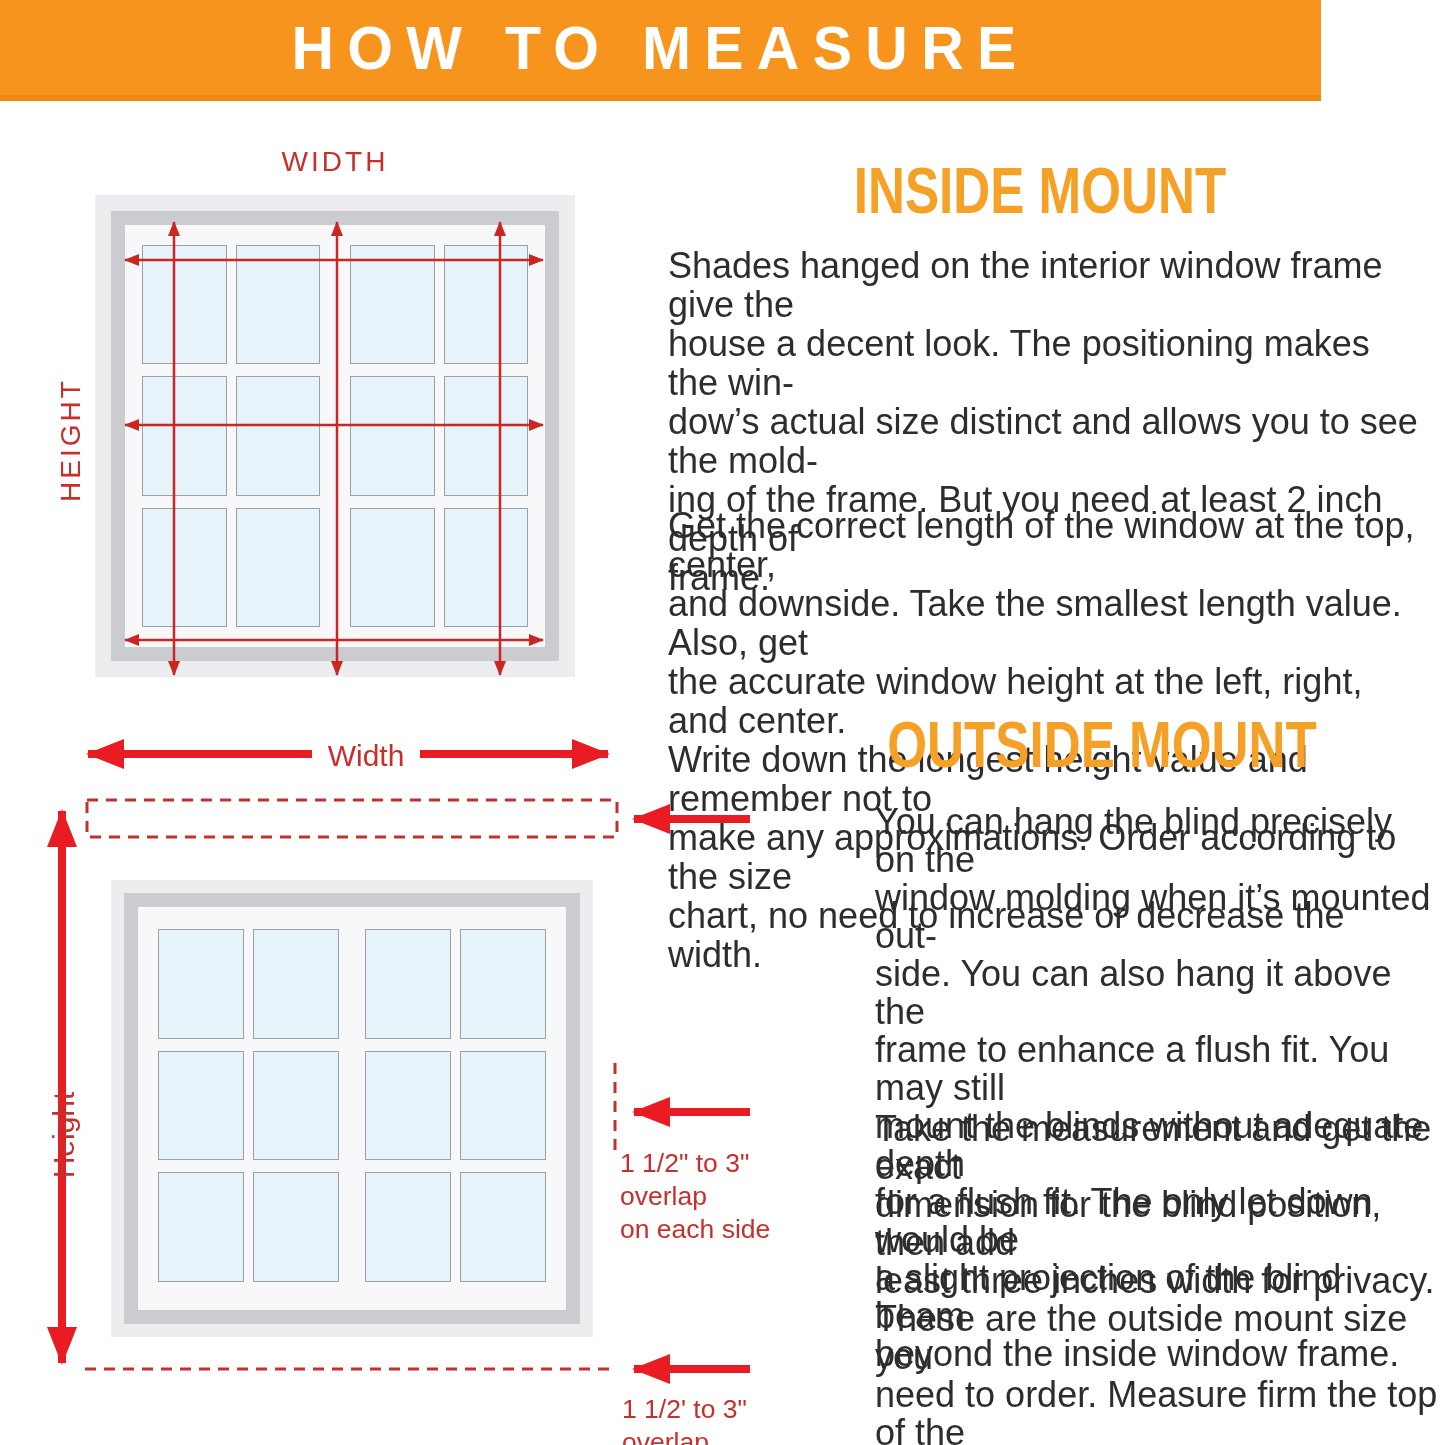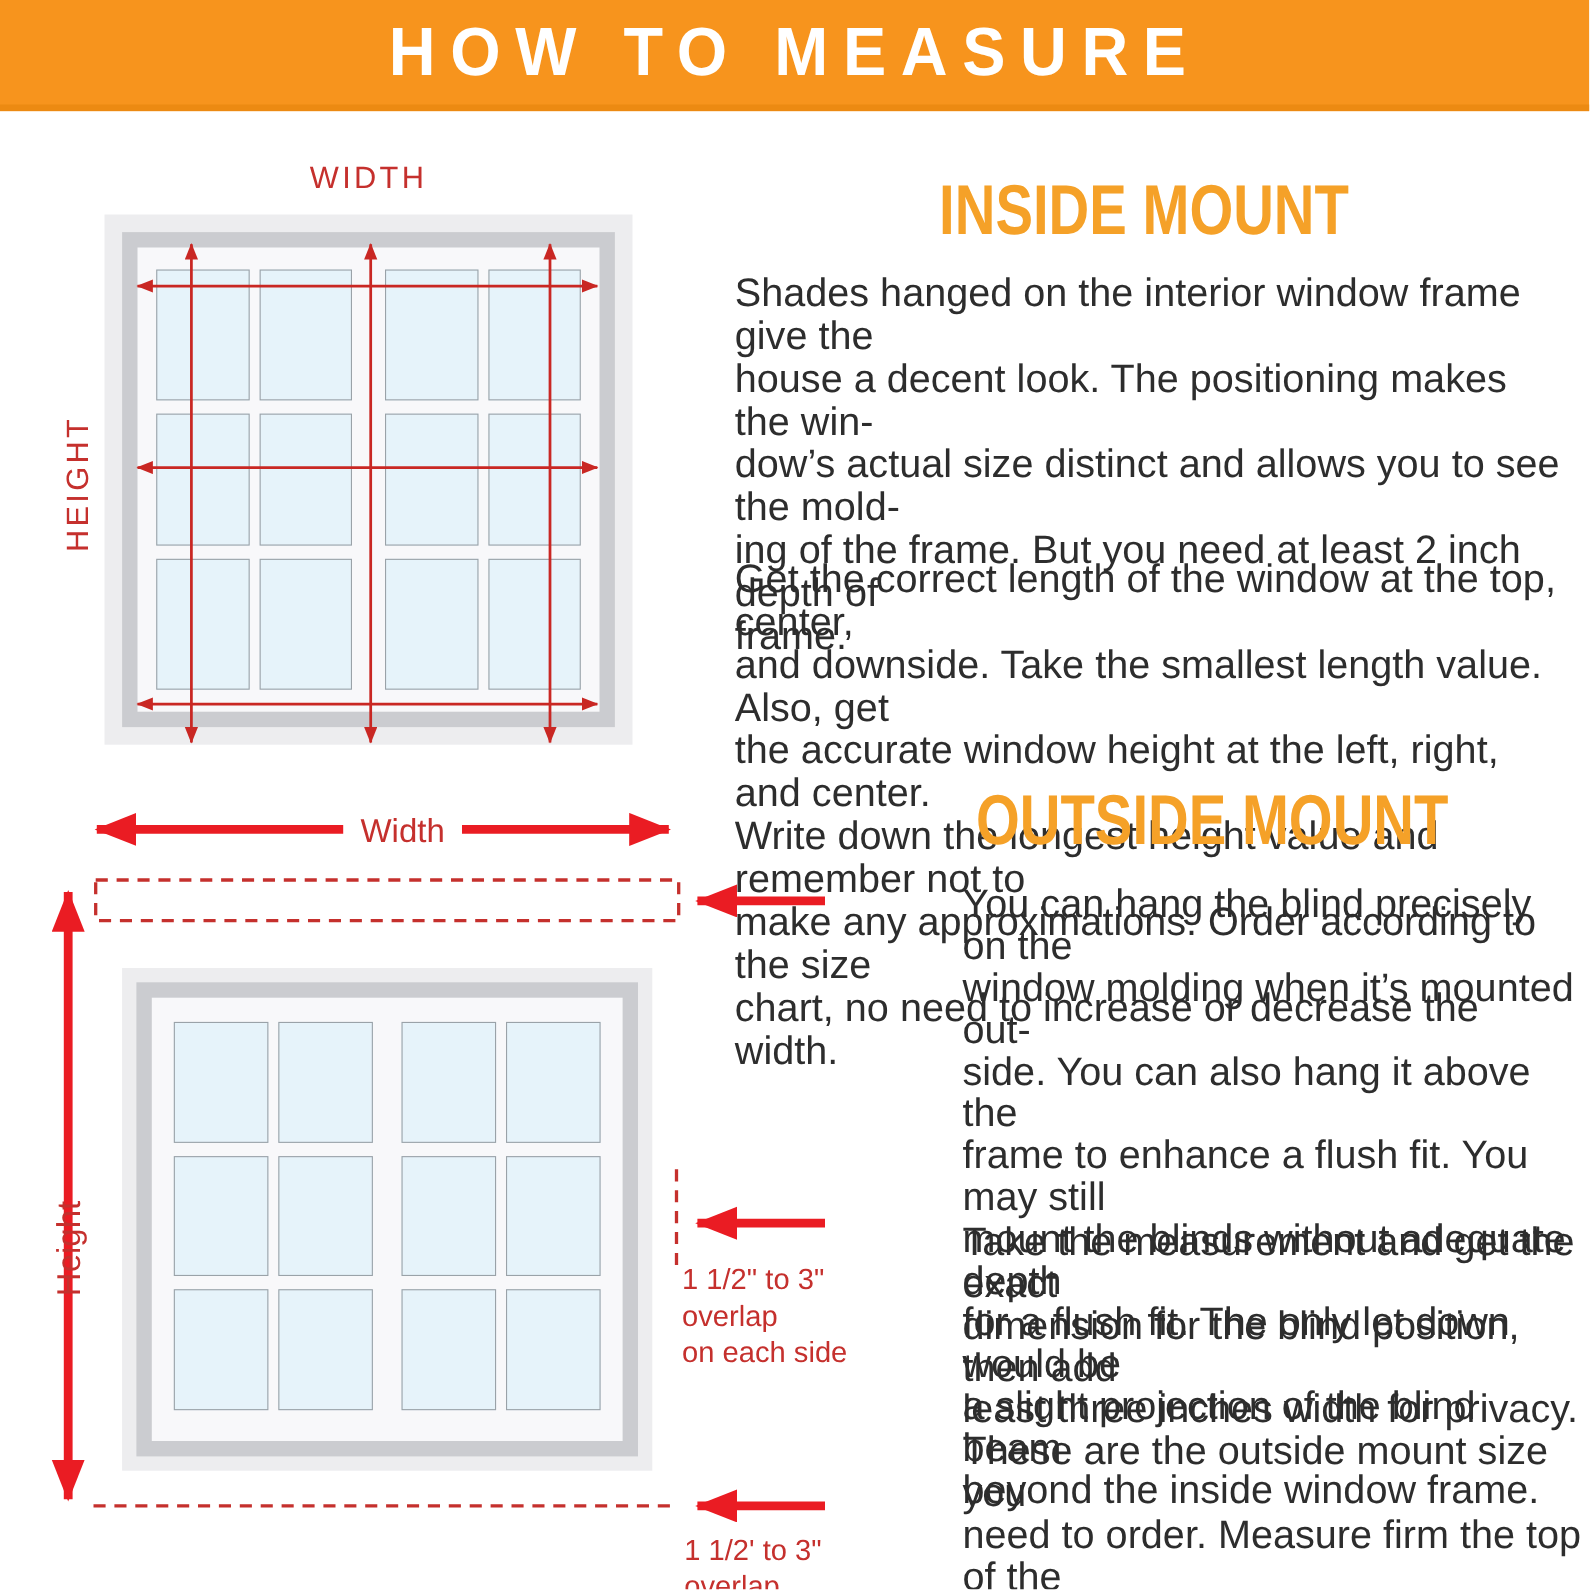--- a/index.html
+++ b/index.html
@@ -2,21 +2,21 @@
 <html><head>
 <meta charset="utf-8">
 <style>
   html,body { margin:0; padding:0; background:#ffffff; }
   .page {
     position:relative; width:1445px; height:1445px; overflow:hidden;
     background:#ffffff; font-family:"Liberation Sans","DejaVu Sans",sans-serif;
   }
   
   .banner {
-    position:absolute; left:0; top:0; width:1445px; height:95px;
+    position:absolute; left:0; top:0; width:1321px; height:95px;
     background:#f7941d; border-bottom:6px solid #ec8a12;
     display:flex; align-items:center; justify-content:center;
   }
   .banner-title {
     color:#ffffff; font-size:62px; font-weight:bold; letter-spacing:14px;
     transform:scaleX(0.95); transform-origin:center; white-space:nowrap;
   }
   
   .red-label { position:absolute; color:#c5302d; white-space:pre-line; }
   .caps { letter-spacing:3px; }

